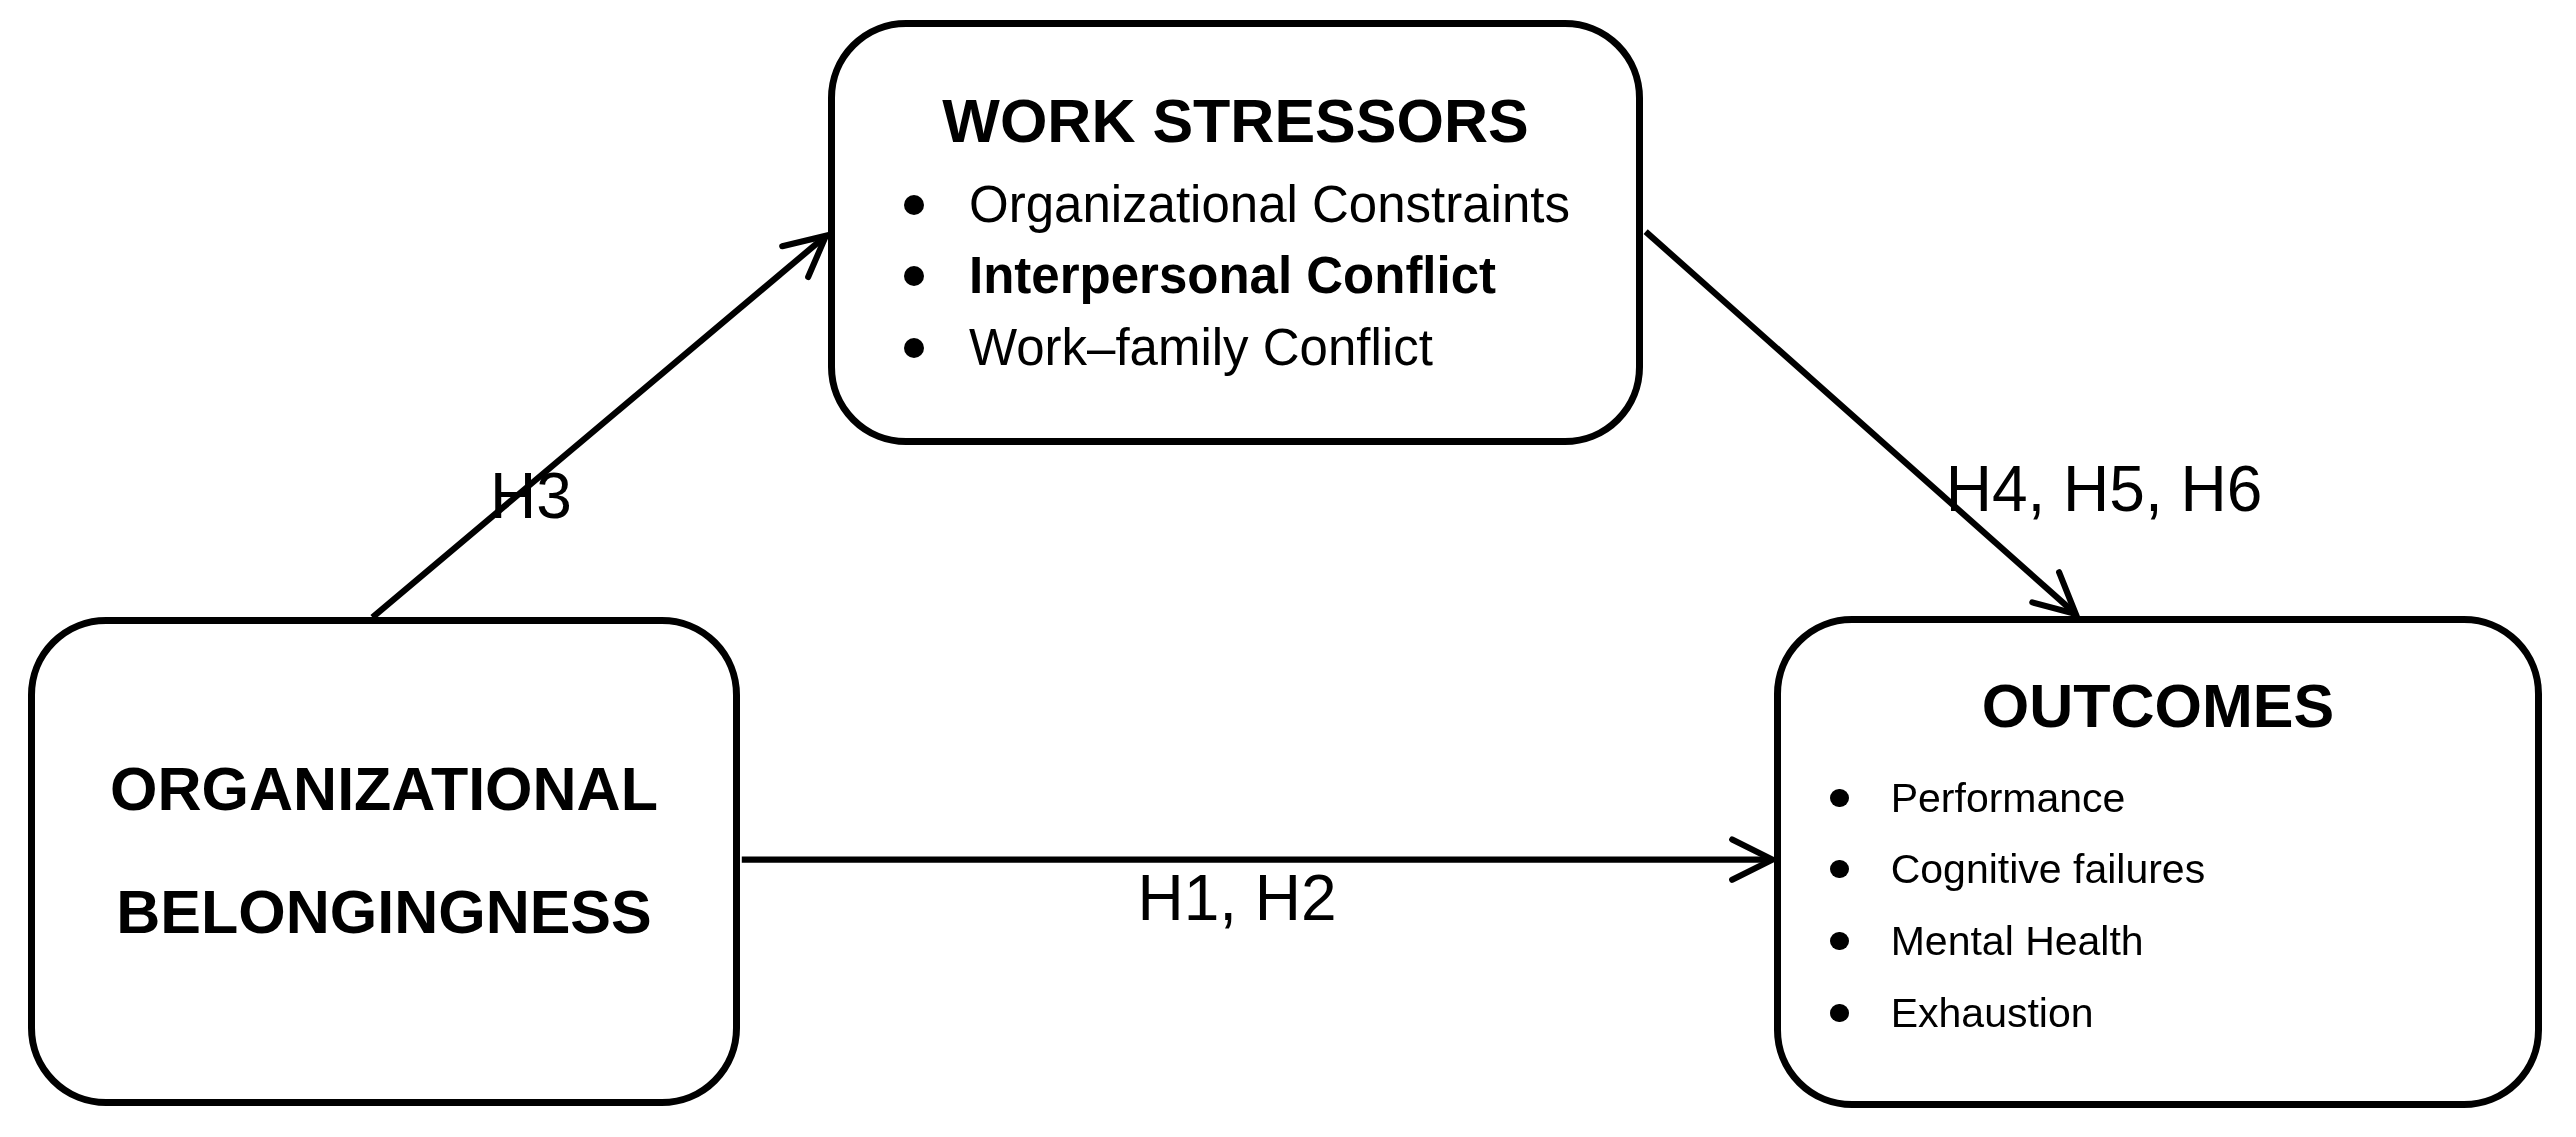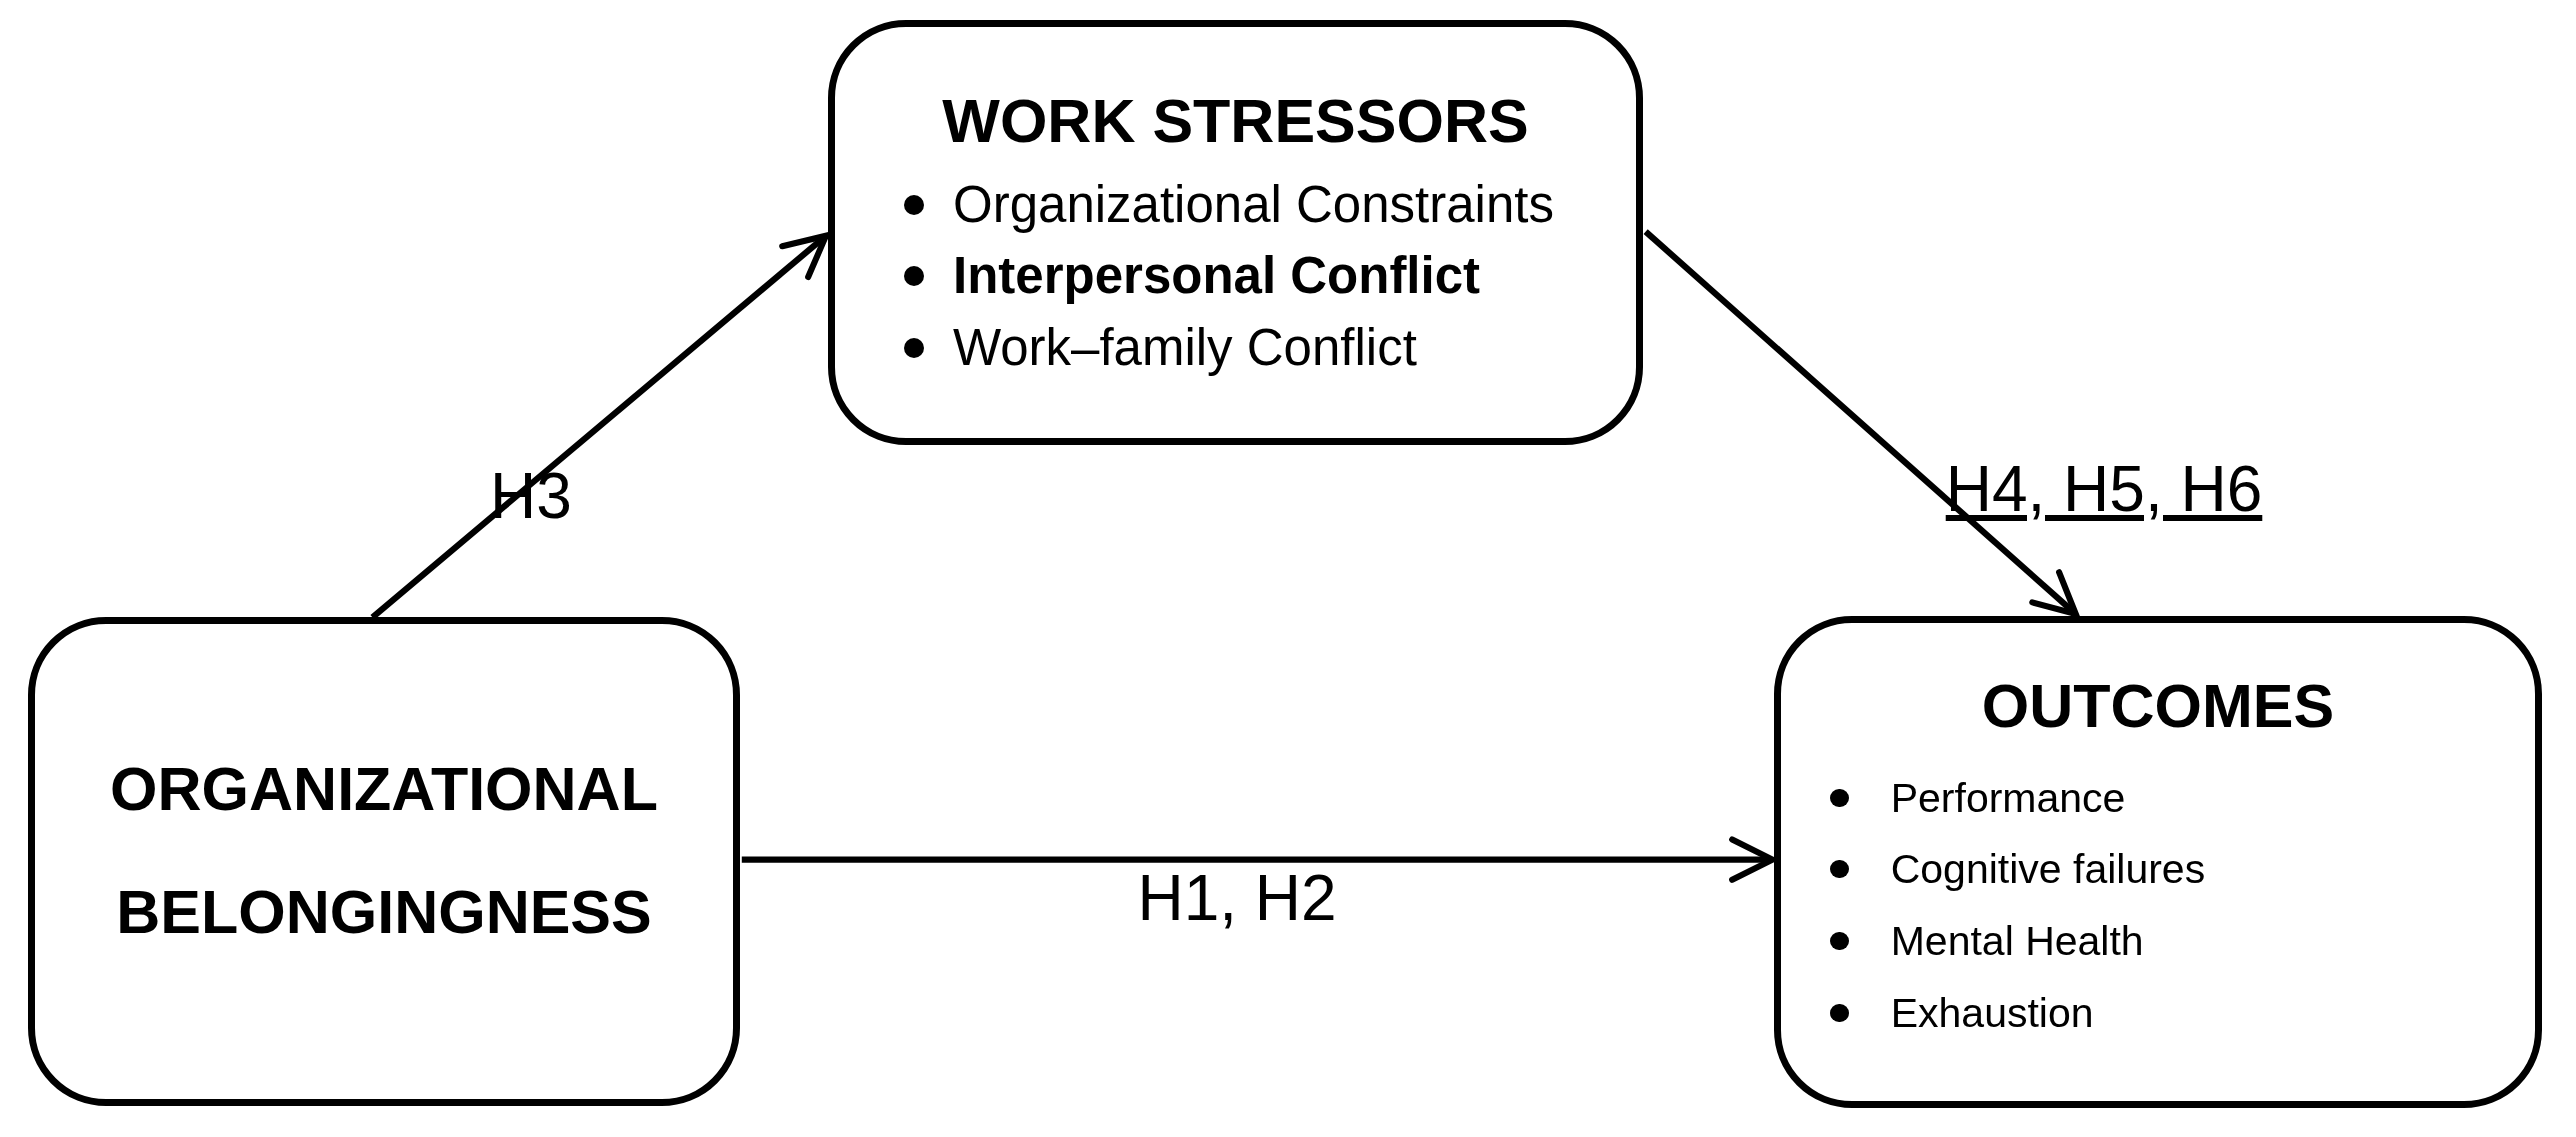--- a/index.html
+++ b/index.html
@@ -54,21 +54,21 @@
     align-items: center;
     white-space: nowrap;
   }
   .bullet-dot {
     display: inline-block;
     border-radius: 50%;
     background: #000000;
     flex: 0 0 auto;
   }
   
-  #stressors-box .bullet-row  { left: 69px; height: 72px; font-size: 51px; }
+  #stressors-box .bullet-row  { left: 69px; height: 72px; font-size: 51px; gap: 16px; }
   #stressors-box .bullet-dot  { width: 20px; height: 20px; margin-right: 29px; }
   #stressors-box .row-0 { top: 142px; }  
   #stressors-box .row-1 { top: 213px; font-weight: bold; }
   #stressors-box .row-2 { top: 285px; }
 
   
   #outcomes-box .bullet-row { left: 49px; height: 72px; font-size: 41px; }
   #outcomes-box .bullet-dot { width: 18.7px; height: 18.7px; margin-right: 42px; }
   #outcomes-box .row-0 { top: 139px; }   
   #outcomes-box .row-1 { top: 210px; }
@@ -76,21 +76,21 @@
   #outcomes-box .row-3 { top: 354px; }
 
   .arrow-label {
     position: absolute;
     font-size: 64px;
     line-height: 76px;
     white-space: nowrap;
     transform: translateX(-50%);
   }
   #h3-label     { left: 531px;  top: 458px; }
-  #h4h5h6-label { left: 2104px; top: 451px; text-decoration: underline; }
+  #h4h5h6-label { left: 2104px; top: 451px; }
   #h1h2-label   { left: 1237px; top: 860px; text-align: center; }
 </style>
 </head>
 <body>
 
 <div id="stage">
 
   <svg id="arrow-layer" viewBox="0 0 3306 1460" xmlns="http://www.w3.org/2000/svg">
     <defs>
       <marker id="openArrow" viewBox="0 0 10 10" refX="8.6" refY="5" markerWidth="8.5" markerHeight="8.5" orient="auto-start-reverse" markerUnits="strokeWidth">

